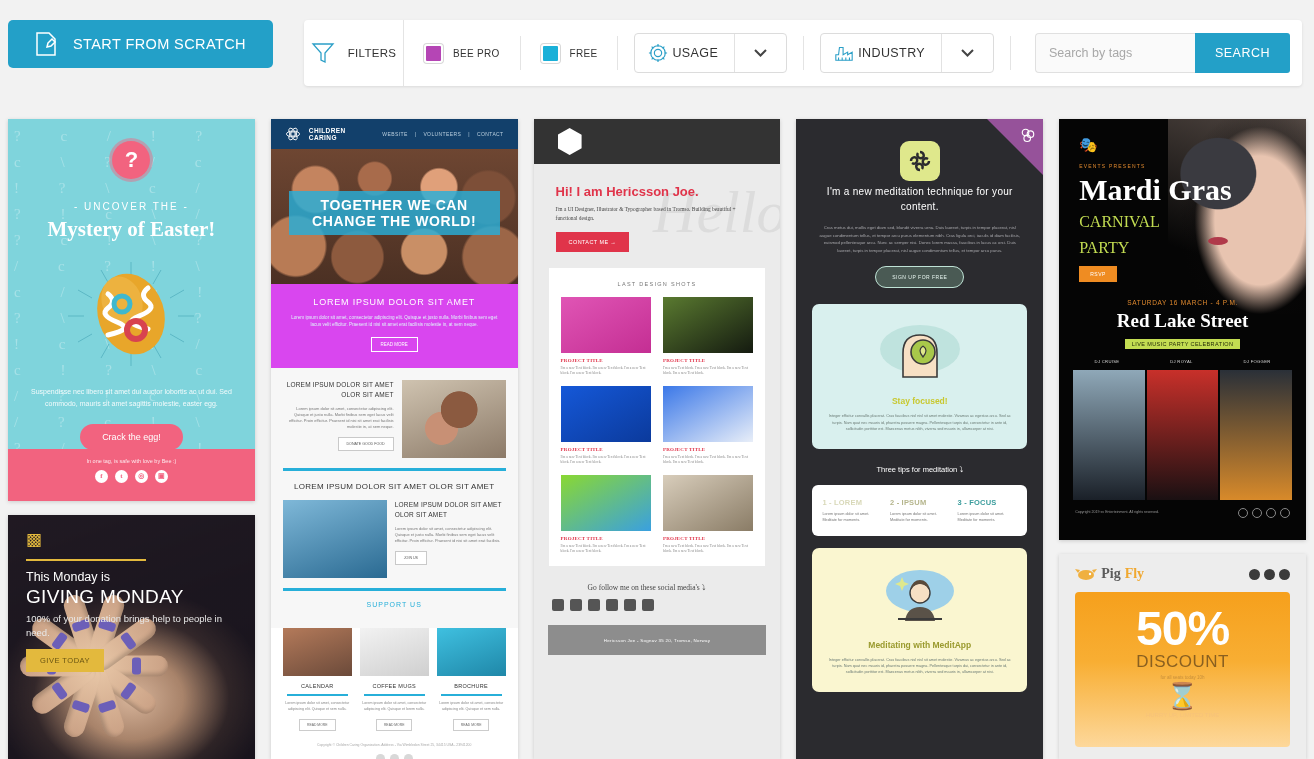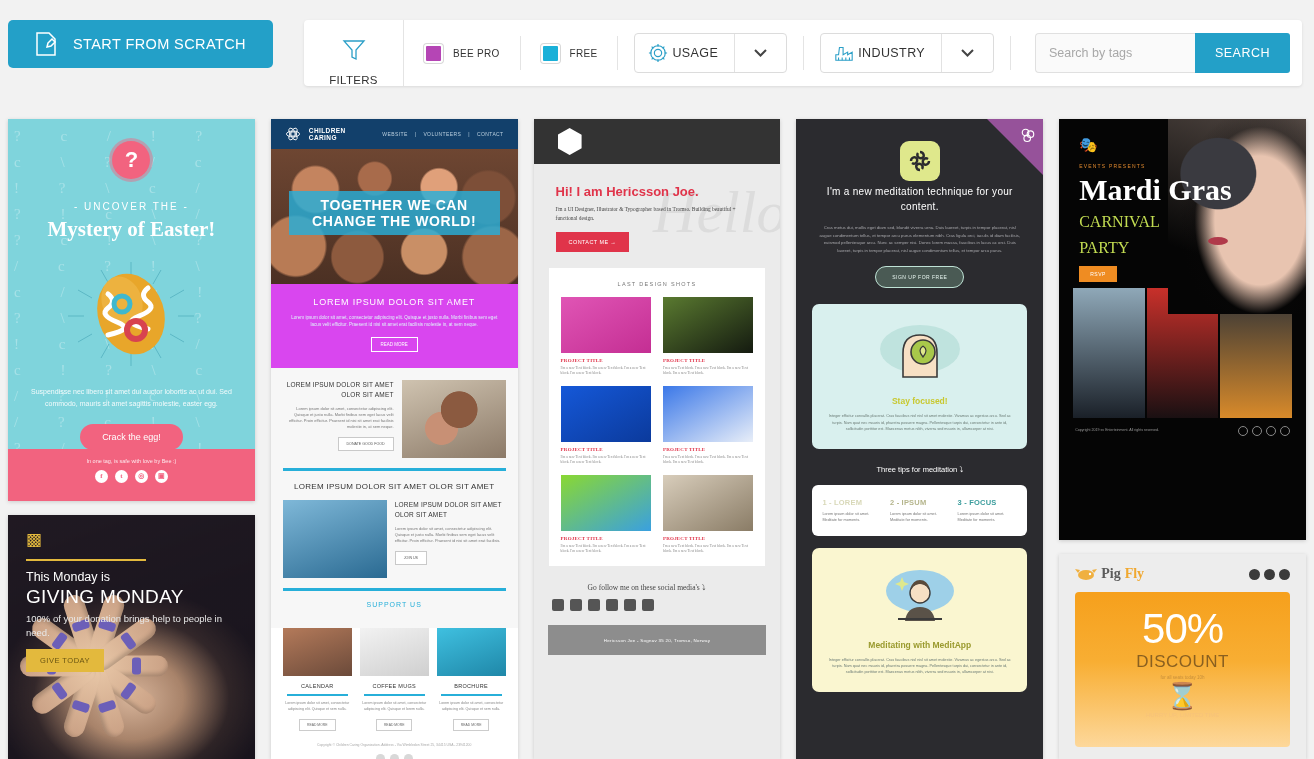--- a/index.html
+++ b/index.html
@@ -35,22 +35,22 @@
     flex: 1;
     margin-left: 31px; margin-right: 2px;
     height: 66px;
     background: #fff;
     border-radius: 4px;
     box-shadow: 0 1px 3px rgba(0,0,0,.10);
     display: flex; align-items: center;
   }
   .filters-icon-cell {
     width: 100px; height: 100%;
-    display: flex; flex-direction: column;
-    align-items: center; justify-content: flex-end;
+    display: flex; flex-direction: row;
+    align-items: center; justify-content: center;
     gap: 13px;
     border-right: 1px solid #e4e4e4;
     cursor: pointer;
   }
   .filters-icon-cell .cap { font-size: 11.5px; color: #333; letter-spacing: .3px; }
   .chip {
     display: flex; align-items: center; gap: 10px;
     padding: 0 20px; height: 100%;
     cursor: pointer;
   }
@@ -379,21 +379,21 @@
   .pf-logo { display: flex; align-items: center; gap: 4px; }
   .pf-logo .pg { font-size: 14px; font-weight: bold; color: #5b5b5b; font-family: "Liberation Serif", serif; }
   .pf-logo .fl { font-size: 14px; font-weight: bold; color: #f0a830; font-family: "Liberation Serif", serif; }
   .pf-soc { margin-left: auto; display: flex; gap: 4px; }
   .pf-soc i { width: 11px; height: 11px; border-radius: 50%; background: #3a3a3a; display: block; }
   .pf-panel {
     margin-top: 10px; height: 155px; border-radius: 4px;
     background: linear-gradient(180deg, #f6a01c 0%, #f8ae33 45%, #fdd89b 100%);
     text-align: center; padding-top: 16px;
   }
-  .pf-50 { color: #fff; font-size: 42px; font-weight: normal; line-height: 42px; letter-spacing: -1px; }
+  .pf-50 { color: #fff; font-size: 48px; font-weight: bold; line-height: 42px; letter-spacing: -1px; }
   .pf-disc { color: #8a6020; font-size: 17px; letter-spacing: .5px; margin-top: 2px; }
   .pf-sub { color: #c78f3a; font-size: 4.5px; margin-top: 3px; }
   .pf-hour { color: #fff; font-size: 26px; margin-top: 2px; line-height: 28px; }
   .pf-note { color: #f6c27a; font-size: 6px; margin-top: 2px; }
 </style>
 </head>
 <body>
 
 <div class="topbar">
 
@@ -774,20 +774,30 @@
 
       <div class="mardi-top">
         <div class="masks">🎭</div>
         <div class="mg-kicker">EVENTS PRESENTS</div>
         <div class="mg-title">Mardi Gras</div>
         <div class="mg-sub">CARNIVAL</div>
         <div class="mg-sub">PARTY</div>
         <div class="mg-badge">RSVP</div>
       </div>
 
+      <div class="mg-mid">
+        <div class="mg-date">SATURDAY 16 MARCH - 4 P.M.</div>
+        <div class="mg-street">Red Lake Street</div>
+        <div><span class="mg-live">LIVE MUSIC PARTY CELEBRATION</span></div>
+        <div class="mg-djs">
+          <span>DJ CRUISE</span>
+          <span>DJ ROYAL</span>
+          <span>DJ FOGGER</span>
+        </div>
+      </div>
 
       <div class="mg-photos">
         <div style="background:linear-gradient(180deg,#8fa8b8,#1a2028)"></div>
         <div style="background:linear-gradient(180deg,#c8302a,#1a1012)"></div>
         <div style="background:linear-gradient(180deg,#2a3038,#d88a2a)"></div>
       </div>
 
       <div class="mg-foot">
         <div class="c">Copyright 2019 sv Enterteinment. All rights reserved.</div>
         <div class="s">

